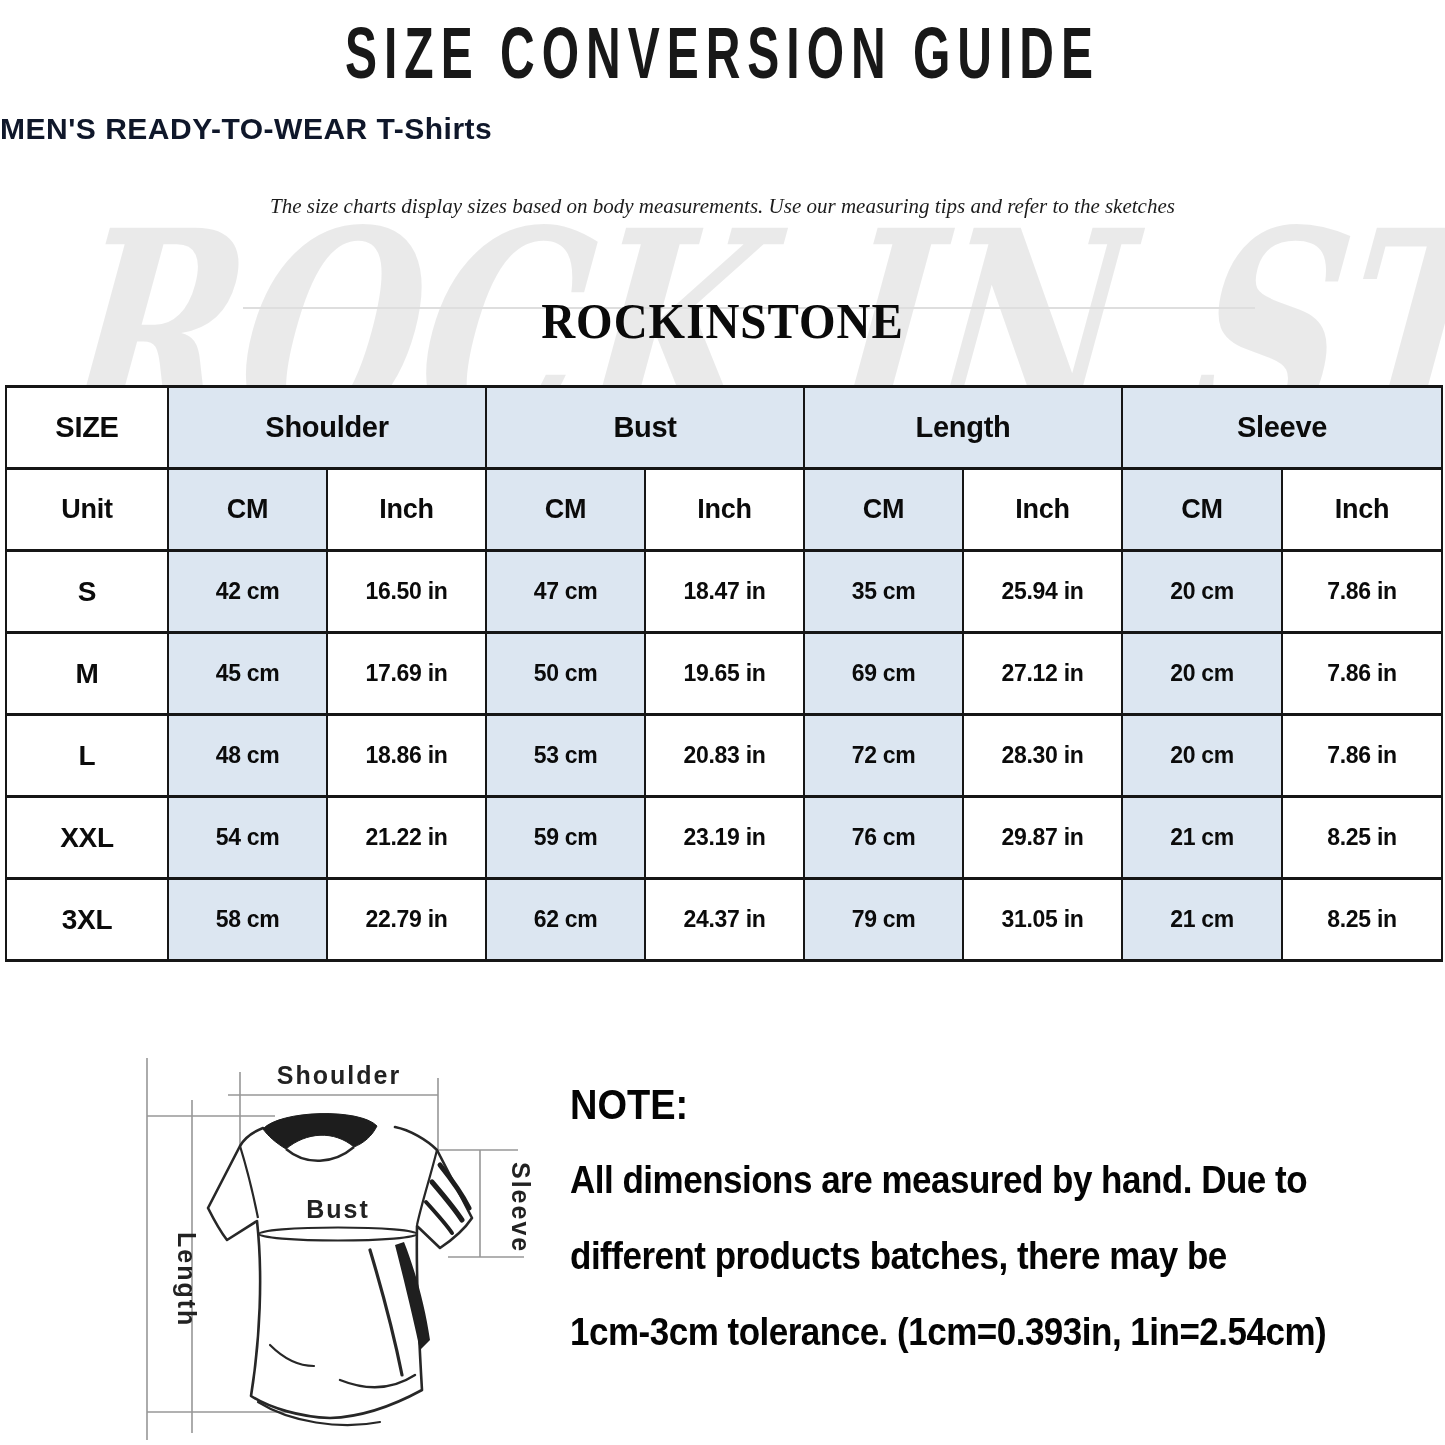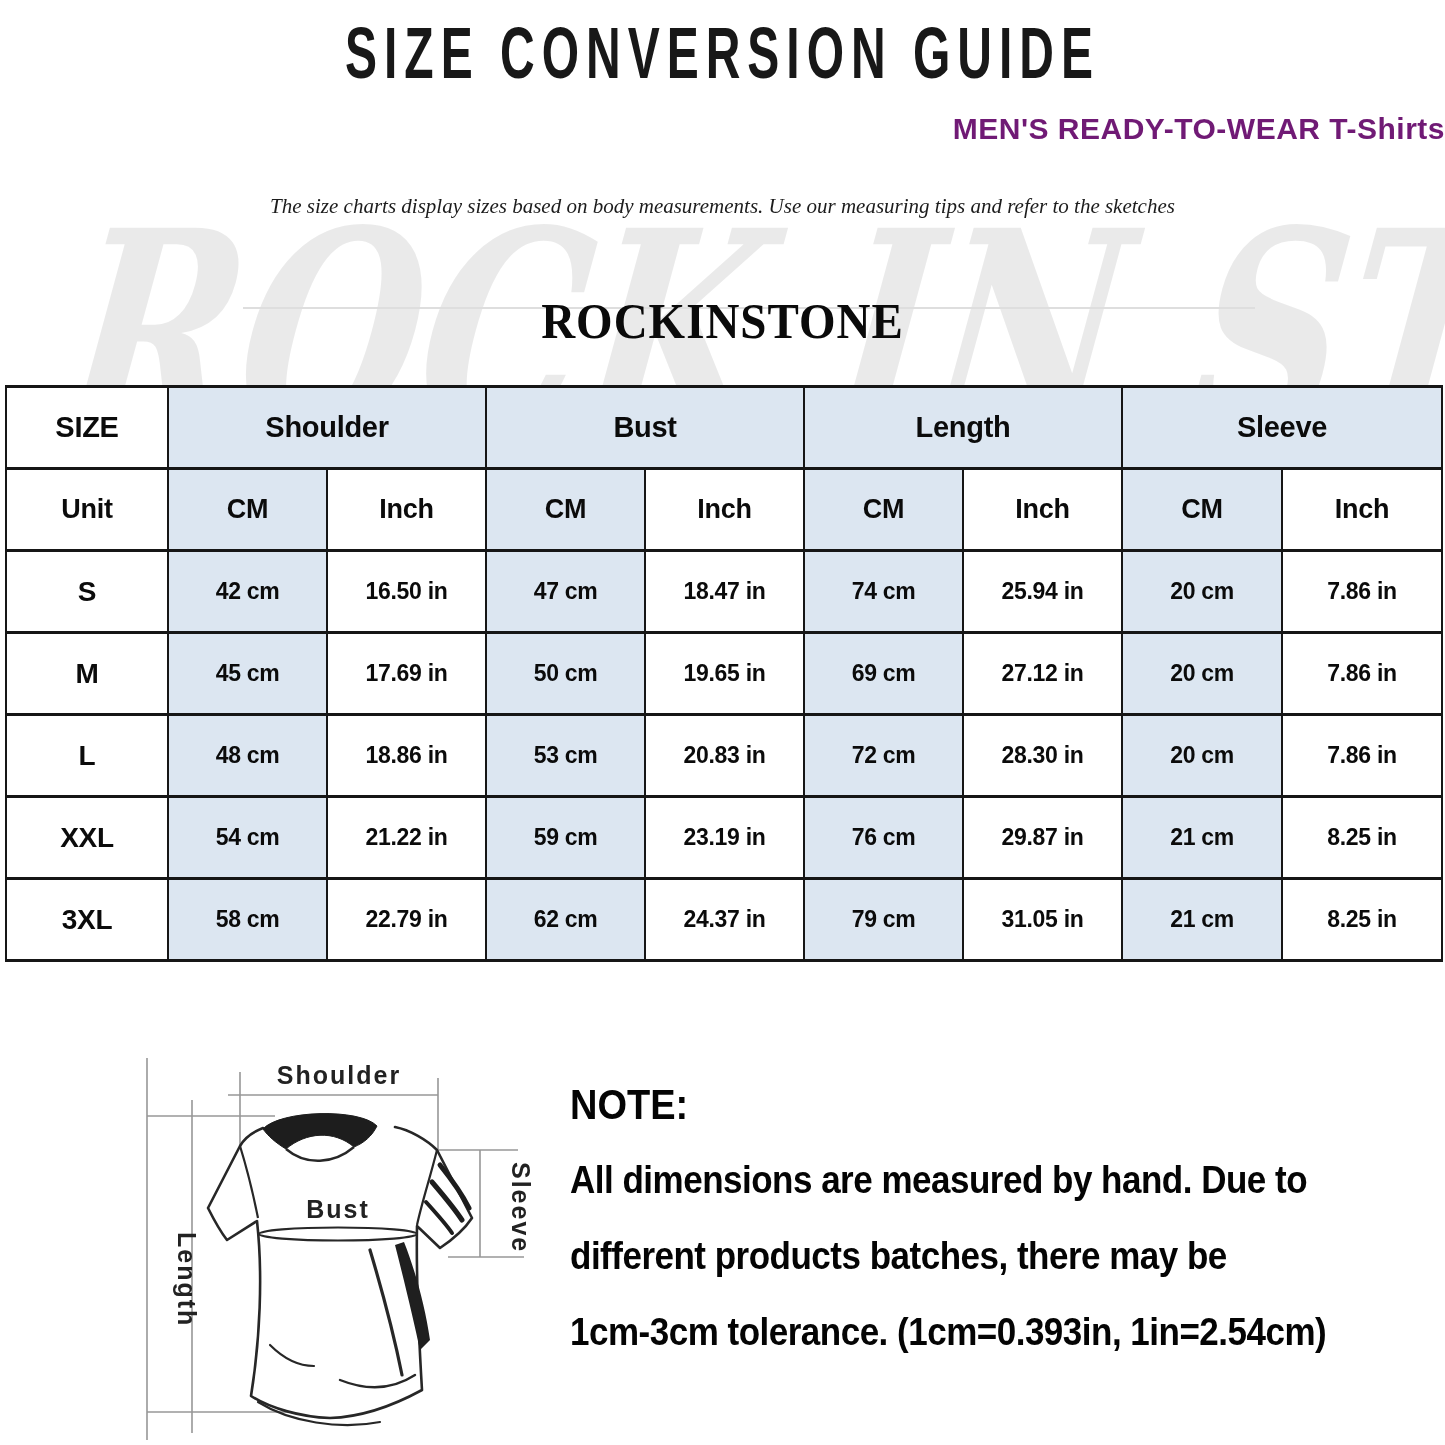--- a/index.html
+++ b/index.html
@@ -5,22 +5,22 @@
   html,body{margin:0;padding:0;background:#fff;}
   .page{position:relative;width:1445px;height:1445px;background:#fff;overflow:hidden;
         font-family:"Liberation Sans",sans-serif;color:#111;}
   .watermark{position:absolute;top:168px;left:-45px;width:1535px;text-align:center;
         font-family:"DejaVu Serif",serif;font-style:italic;font-weight:bold;
         font-size:252px;white-space:nowrap;color:#000;opacity:0.08;
         transform:scale(0.82,1.12) skewX(-10deg);transform-origin:center top;z-index:0;}
   .title{position:absolute;top:12px;left:0;width:100%;text-align:center;
         font-size:48px;font-weight:700;letter-spacing:7px;color:#181818;
         transform:scaleY(1.5);transform-origin:center top;z-index:2;}
-  .subtitle{position:absolute;top:112px;left:0;width:100%;text-align:right;
-        font-size:30px;font-weight:700;letter-spacing:0.5px;color:#701a75;z-index:2;}
+  .subtitle{position:absolute;top:112px;left:0;width:100%;text-align:left;
+        font-size:30px;font-weight:700;letter-spacing:0.5px;color:#0f172a;z-index:2;}
   .desc{position:absolute;top:184px;left:0;width:100%;text-align:center;
         font-family:"Liberation Serif",serif;font-style:italic;font-size:21px;
         line-height:45px;color:#1c1c1c;z-index:2;}
   .brand-rule{position:absolute;top:307px;left:243px;width:1012px;height:2px;background:#dedede;z-index:1;}
   .brand{position:absolute;top:291px;left:0;width:100%;text-align:center;
         font-family:"Liberation Serif",serif;font-weight:700;font-size:47px;letter-spacing:1px;
         color:#0a0a0a;transform:scaleY(1.1);transform-origin:center top;z-index:2;}
   table.size-table{position:absolute;top:385px;left:5px;width:1436px;z-index:3;
         border-collapse:collapse;table-layout:fixed;background:#8b5cf6;}
   .size-table tr{height:82px;}
@@ -87,21 +87,21 @@
       <th class="u">Inch</th>
       <th class="u sh">CM</th>
       <th class="u">Inch</th>
     </tr>
     <tr>
       <td class="rl">S</td>
       <td class="v sh">42 cm</td>
       <td class="v">16.50 in</td>
       <td class="v sh">47 cm</td>
       <td class="v">18.47 in</td>
-      <td class="v sh">74 cm</td>
+      <td class="v sh">35 cm</td>
       <td class="v">25.94 in</td>
       <td class="v sh">20 cm</td>
       <td class="v">7.86 in</td>
     </tr>
     <tr>
       <td class="rl">M</td>
       <td class="v sh">45 cm</td>
       <td class="v">17.69 in</td>
       <td class="v sh">50 cm</td>
       <td class="v">19.65 in</td>

